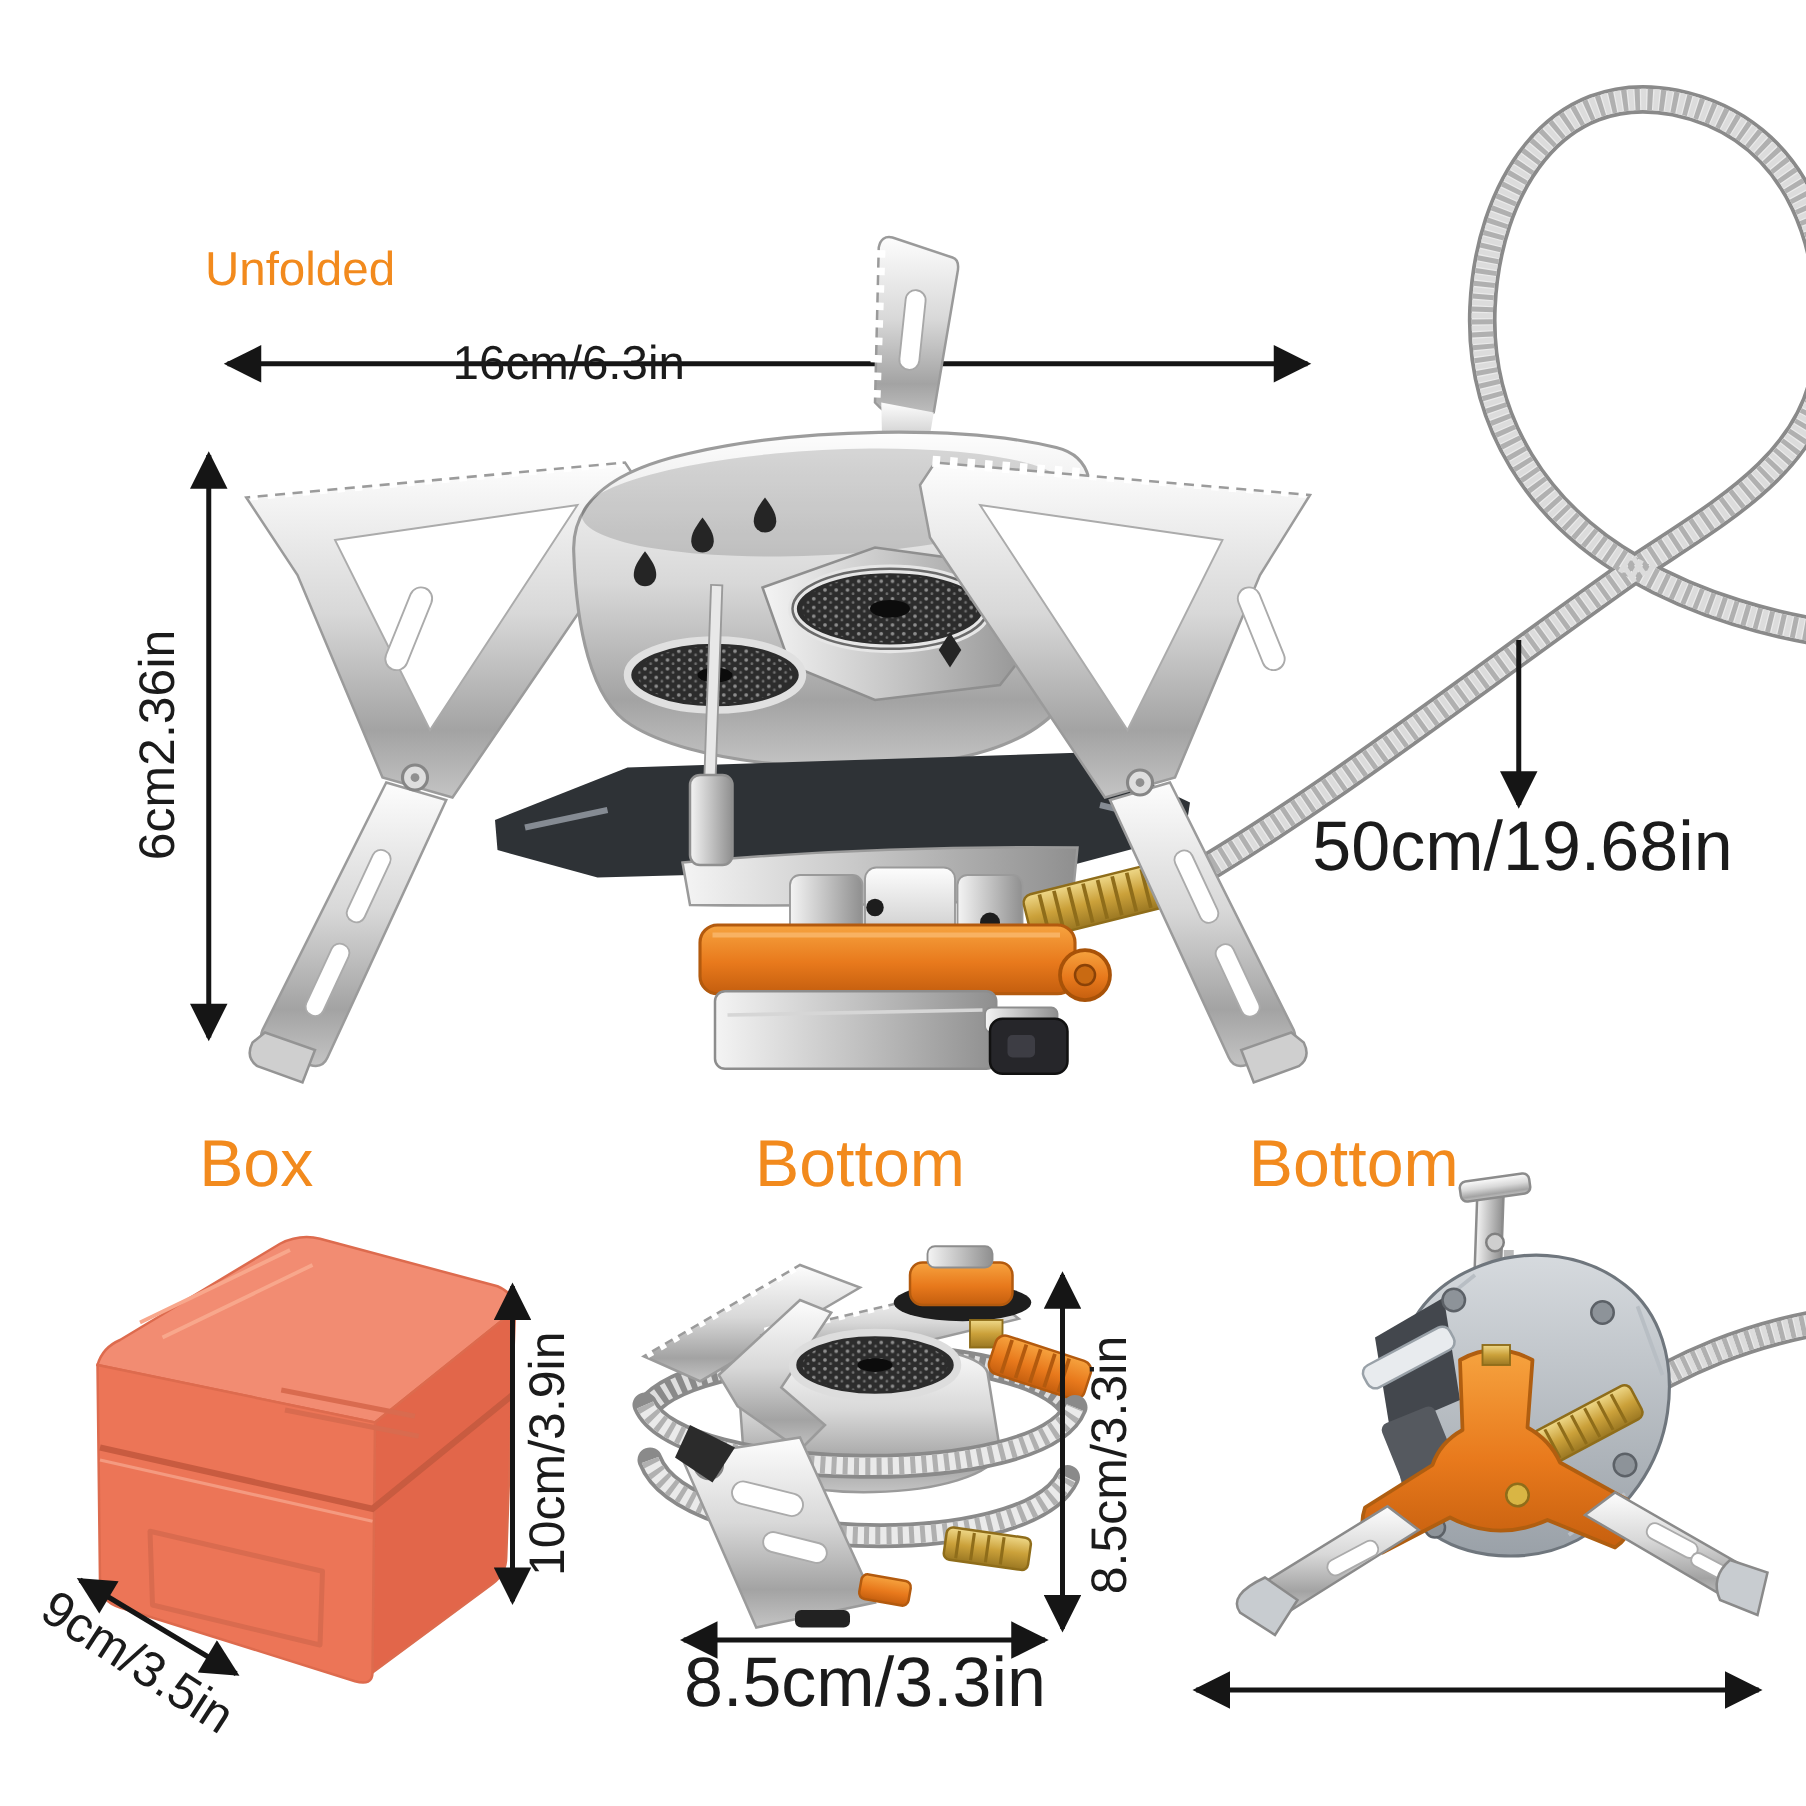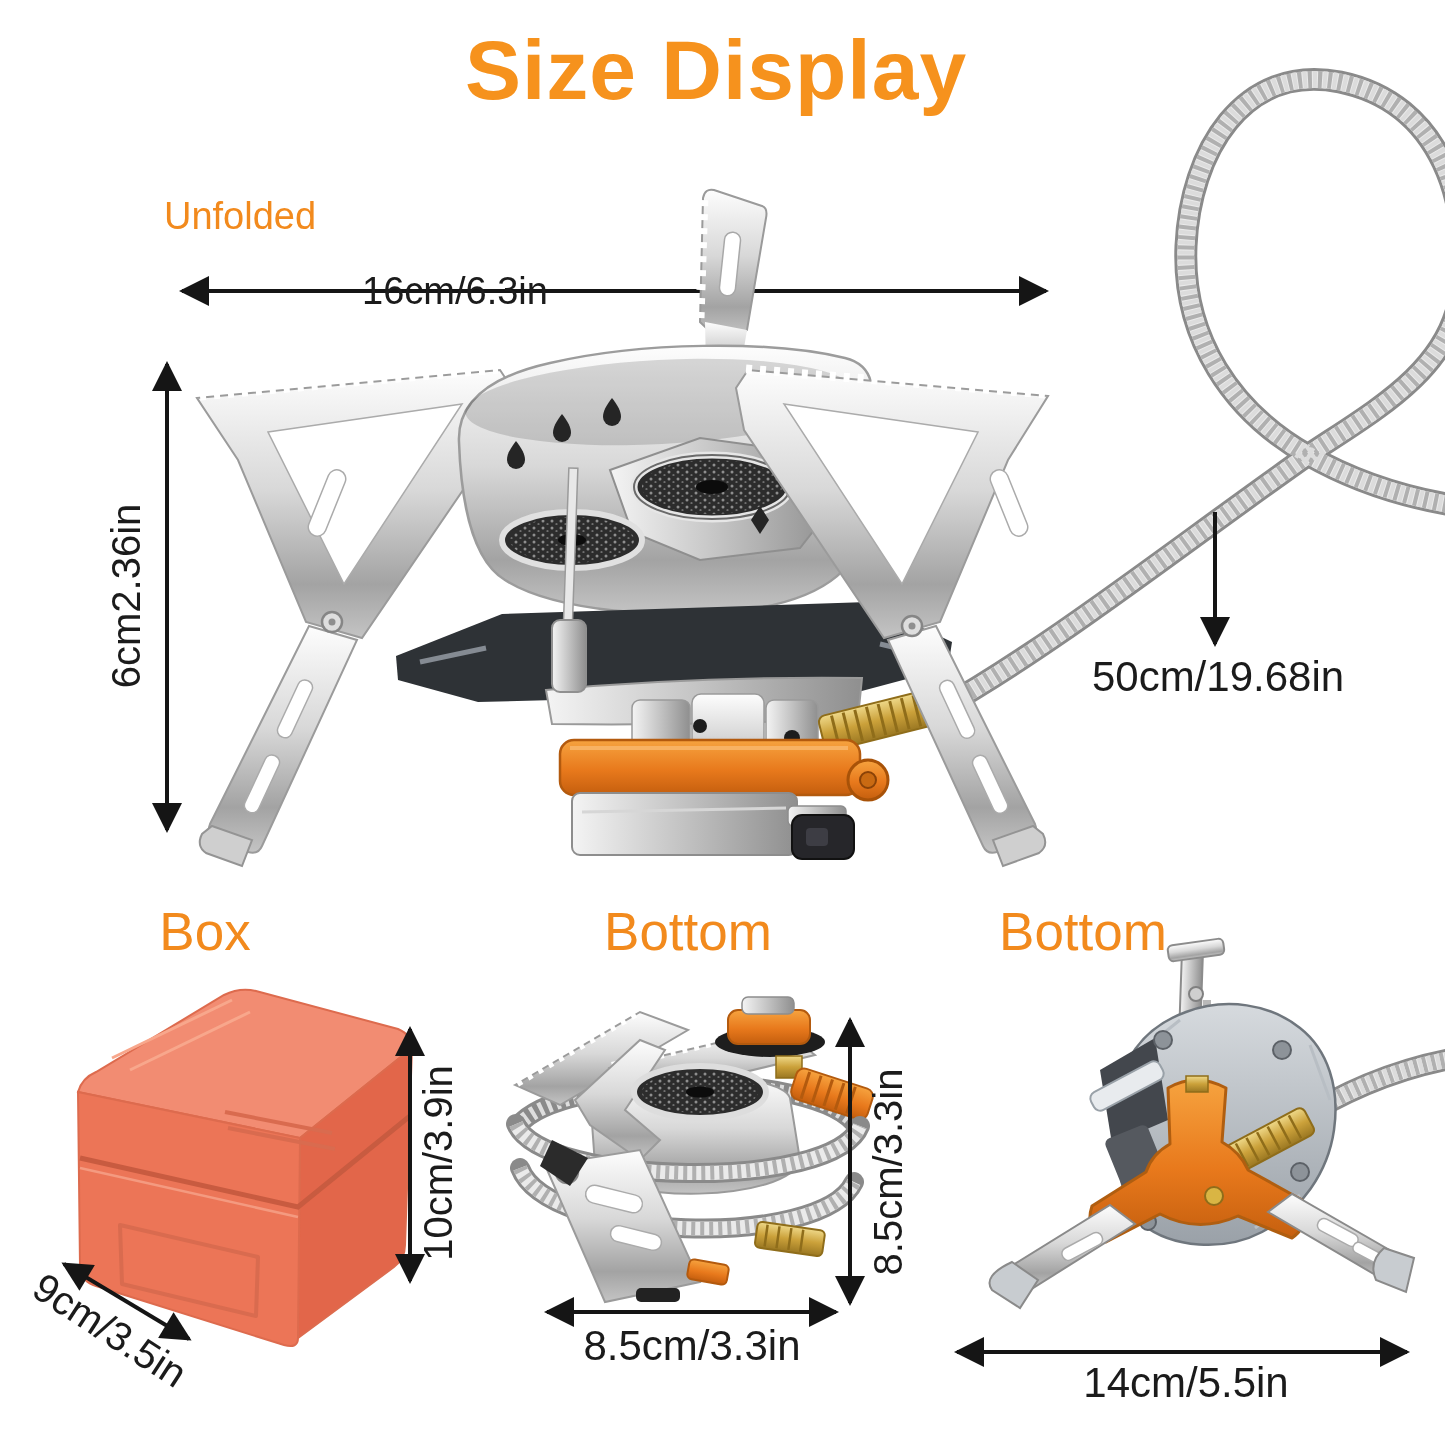--- a/index.html
+++ b/index.html
@@ -13,21 +13,21 @@
     transform:translate(-50%,-50%);font-size:40px;
   }
   .lbl.rot-ccw{transform:translate(-50%,-50%) rotate(-90deg);}
   .lbl.rot-diag{transform:translate(-50%,-50%) rotate(33deg);}
   .lbl.accent{color:#F28A1D;}
   .page-title{
     position:absolute;transform:translate(-50%,-50%);white-space:nowrap;
     font-size:84px;font-weight:bold;color:#F6921D;letter-spacing:1px;
   }
   .sec{font-size:53px;}
-  .dim-lg{font-size:42px;}
+  .dim-lg{font-size:56px;}
 </style>
 </head>
 <body>
 
 <div class="canvas">
 
 <svg class="art" viewBox="0 0 1445 1445">
   <defs>
     <marker id="ah" viewBox="0 0 10 10" refX="9" refY="5" markerWidth="9.5" markerHeight="7.5" orient="auto-start-reverse">
       <path d="M0,0 L10,5 L0,10 Z" fill="#151515"></path>
@@ -287,21 +287,20 @@
     <line x1="850" y1="1020" x2="850" y2="1303" stroke="#151515" stroke-width="4" marker-start="url(#ah)" marker-end="url(#ah)"></line>
   </g>
   <g>
     <line x1="547" y1="1312" x2="836" y2="1312" stroke="#151515" stroke-width="4" marker-start="url(#ah)" marker-end="url(#ah)"></line>
   </g>
   <g>
     <line x1="957" y1="1352" x2="1407" y2="1352" stroke="#151515" stroke-width="4" marker-start="url(#ah)" marker-end="url(#ah)"></line>
   </g>
 </svg>
 
-  <div class="page-title" style="left:716px;top:70px;">Size Display</div>
 
   <div class="lbl accent" style="left:240px;top:185px;font-size:38px;margin-top:31px;">Unfolded</div>
 
   <div class="lbl" style="left:455px;top:252px;font-size:38px;margin-top:39px;">16cm/6.3in</div>
 
   <div class="lbl rot-ccw" style="left:126px;top:596px;">6cm2.36in</div>
 
   <div class="lbl dim-lg" style="left:1218px;top:677px;">50cm/19.68in</div>
 
   <div class="lbl accent sec" style="left:205px;top:931px;">Box</div>
@@ -311,15 +310,14 @@
   <div class="lbl accent sec" style="left:1083px;top:931px;">Bottom</div>
 
   <div class="lbl rot-ccw" style="left:438px;top:1163px;">10cm/3.9in</div>
 
   <div class="lbl rot-diag" style="left:110px;top:1330px;">9cm/3.5in</div>
 
   <div class="lbl rot-ccw" style="left:888px;top:1172px;">8.5cm/3.3in</div>
 
   <div class="lbl dim-lg" style="left:692px;top:1346px;">8.5cm/3.3in</div>
 
-  <div class="lbl dim-lg" style="left:1186px;top:1383px;">14cm/5.5in</div>
 
 </div>
 
 </body></html>

